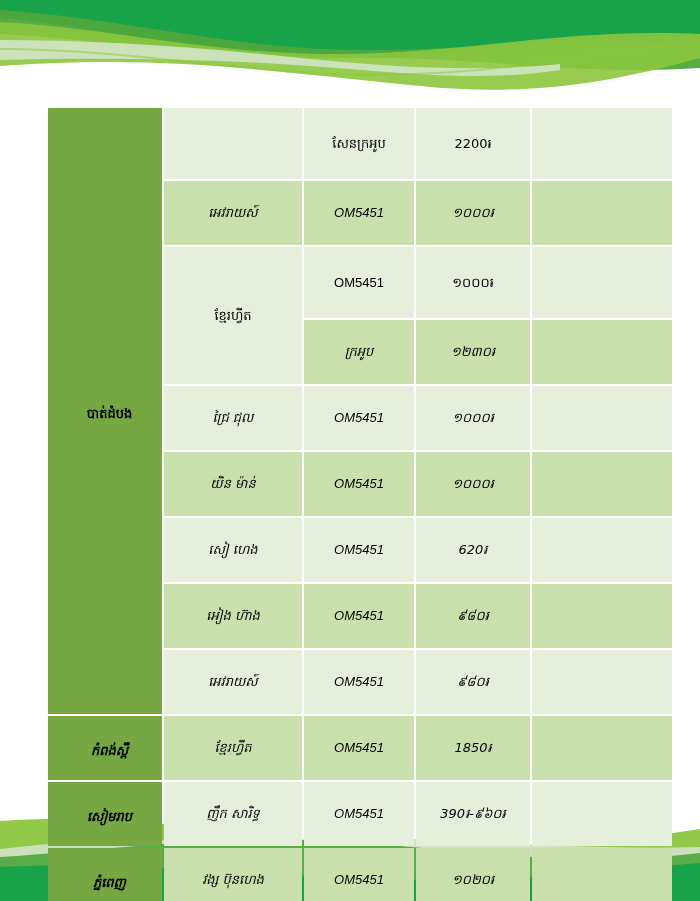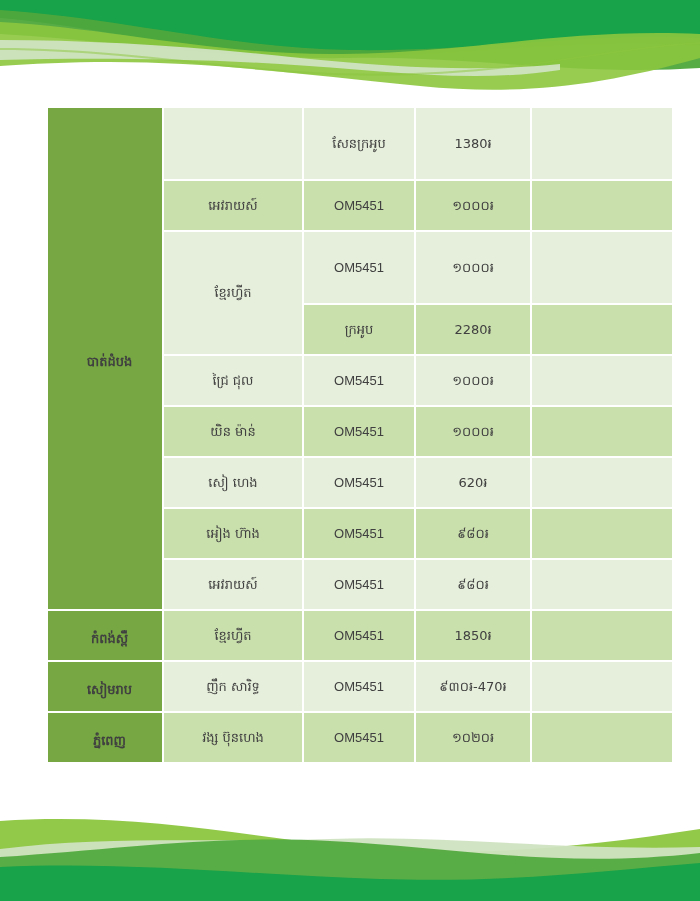--- a/index.html
+++ b/index.html
@@ -44,21 +44,21 @@
     border-spacing: 2px;
     table-layout: fixed;
   }
 
   .price-table td {
     padding: 0;
     margin: 13px;
     text-align: center;
     vertical-align: middle;
     font-size: 13px;
-    color: #404040;
+    color: #000000;
     line-height: 1.35;
   }
 
   
   col.c-province { width: 114px; }
   col.c-name     { width: 138px; }
   col.c-variety  { width: 110px; }
   col.c-price    { width: 114px; }
   col.c-note     { width: 140px; }
 
@@ -71,21 +71,21 @@
     padding-left: 9px !important;
     vertical-align: top;
     padding-top: 6px !important;
     font-size: 13px;
   }
   .tone-light  { background: #e6efdb; }
   .tone-mid    { background: #c9dfac; }
   .tone-blank-light { background: #e6efdb; }
   .tone-blank-mid   { background: #c9dfac; }
 
-  .row-h { height: 49px; }
+  .row-h { height: 64px; font-style: italic; }
   .row-h-tall { height: 71px; }
 
   .latin { font-family: "Liberation Sans", sans-serif; font-size: 13px; }
 </style>
 </head>
 <body>
 
 <div class="wave-band" id="wave-top">
   <svg viewBox="0 0 700 110" preserveAspectRatio="none">
     <path d="M0,0 L700,0 L700,46 C560,36 430,62 300,56 C180,50 80,24 0,18 Z" fill="#18a24a"></path>
@@ -114,41 +114,41 @@
       <col class="c-variety">
       <col class="c-price">
       <col class="c-note">
     </colgroup>
     <tbody>
 
       <tr class="row-h-tall">
         <td class="cell-prov" rowspan="9">បាត់ដំបង</td>
         <td class="tone-light"></td>
         <td class="tone-light">សែនក្រអូប</td>
-        <td class="tone-light">1380៛</td>
+        <td class="tone-light">2200៛</td>
         <td class="tone-blank-light"></td>
       </tr>
 
       <tr class="row-h">
         <td class="tone-mid">អេវរាយស៍</td>
         <td class="tone-mid latin">OM5451</td>
         <td class="tone-mid">១០០០៛</td>
         <td class="tone-blank-mid"></td>
       </tr>
 
       <tr class="row-h-tall">
         <td class="tone-light" rowspan="2">ខ្មែរហ្វីត</td>
         <td class="tone-light latin">OM5451</td>
         <td class="tone-light">១០០០៛</td>
         <td class="tone-blank-light"></td>
       </tr>
 
       <tr class="row-h">
         <td class="tone-mid">ក្រអូប</td>
-        <td class="tone-mid">2280៛</td>
+        <td class="tone-mid">១២៣០៛</td>
         <td class="tone-blank-mid"></td>
       </tr>
 
       <tr class="row-h">
         <td class="tone-light">ជ្រៃ ជុល</td>
         <td class="tone-light latin">OM5451</td>
         <td class="tone-light">១០០០៛</td>
         <td class="tone-blank-light"></td>
       </tr>
 
@@ -185,21 +185,21 @@
         <td class="tone-mid">ខ្មែរហ្វីត</td>
         <td class="tone-mid latin">OM5451</td>
         <td class="tone-mid">1850៛</td>
         <td class="tone-blank-mid"></td>
       </tr>
 
       <tr class="row-h">
         <td class="cell-prov">សៀមរាប</td>
         <td class="tone-light">ញឹក សារិទ្ធ</td>
         <td class="tone-light latin">OM5451</td>
-        <td class="tone-light">៩៣០៛-470៛</td>
+        <td class="tone-light">390៛-៩៦០៛</td>
         <td class="tone-blank-light"></td>
       </tr>
 
       <tr class="row-h">
         <td class="cell-prov">ភ្នំពេញ</td>
         <td class="tone-mid">វង្ស ប៊ុនហេង</td>
         <td class="tone-mid latin">OM5451</td>
         <td class="tone-mid">១០២០៛</td>
         <td class="tone-blank-mid"></td>
       </tr>

